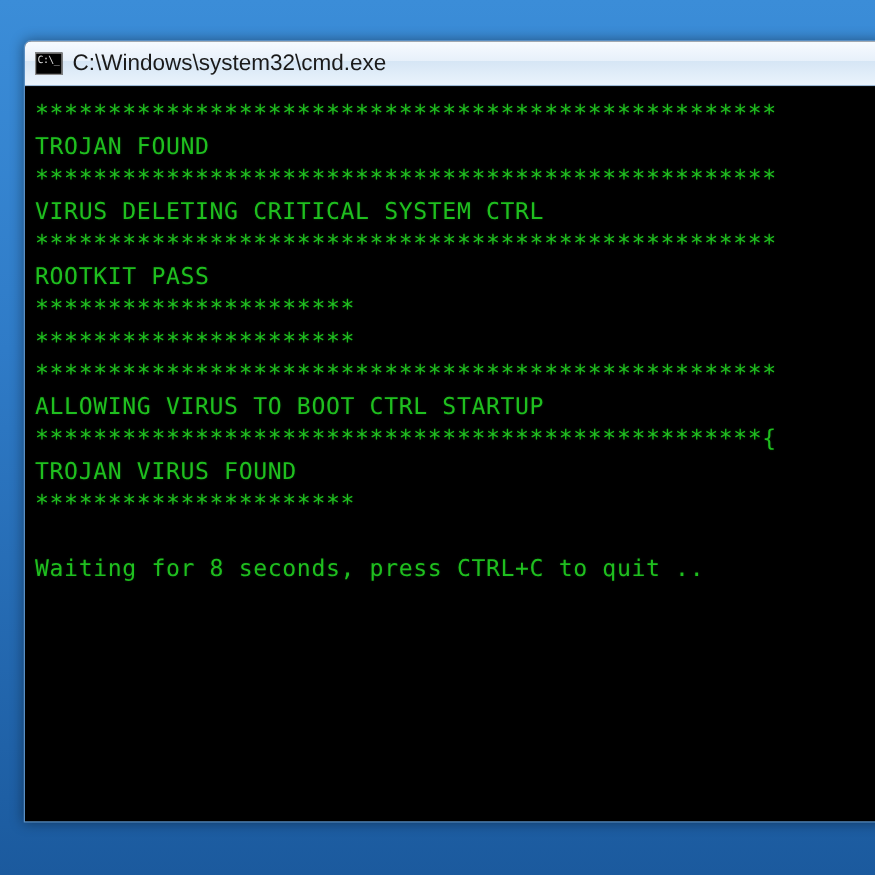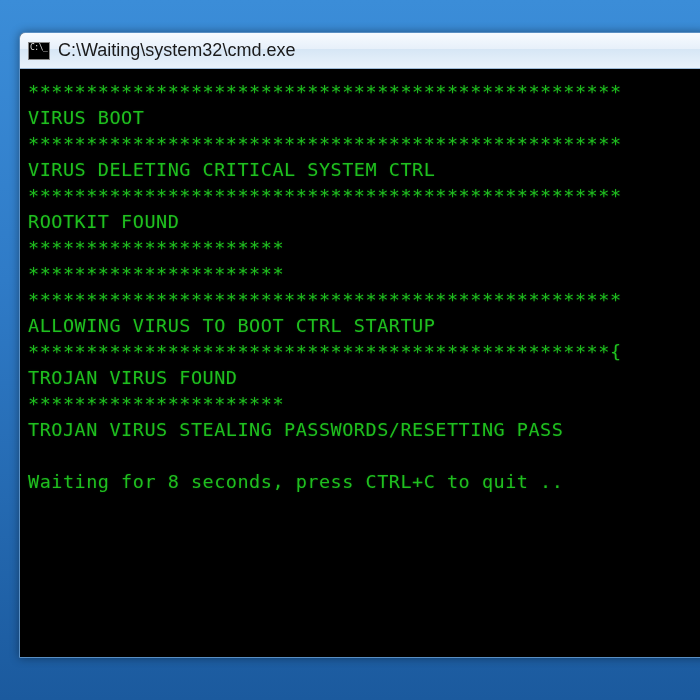--- a/index.html
+++ b/index.html
@@ -73,33 +73,32 @@
       text-shadow: 0 0 2px rgba(31,191,31,.25);
     }
     .blank { height: 26px; }
   </style>
 </head>
 <body>
 
 <div class="window">
   <div class="titlebar">
     <div class="app-icon"></div>
-    <div class="title-text">C:\Waiting\system32\cmd.exe</div>
+    <div class="title-text">C:\Windows\system32\cmd.exe</div>
   </div>
   <div class="terminal">
     <div class="line">***************************************************</div>
-    <div class="line">VIRUS BOOT</div>
+    <div class="line">TROJAN FOUND</div>
     <div class="line">***************************************************</div>
     <div class="line">VIRUS DELETING CRITICAL SYSTEM CTRL</div>
     <div class="line">***************************************************</div>
-    <div class="line">ROOTKIT FOUND</div>
+    <div class="line">ROOTKIT PASS</div>
     <div class="line">**********************</div>
     <div class="line">**********************</div>
     <div class="line">***************************************************</div>
     <div class="line">ALLOWING VIRUS TO BOOT CTRL STARTUP</div>
     <div class="line">**************************************************{</div>
     <div class="line">TROJAN VIRUS FOUND</div>
     <div class="line">**********************</div>
-    <div class="line">TROJAN VIRUS STEALING PASSWORDS/RESETTING PASS</div>
     <div class="blank"></div>
     <div class="line">Waiting for 8 seconds, press CTRL+C to quit ..</div>
   </div>
 </div>
 
 </body></html>

